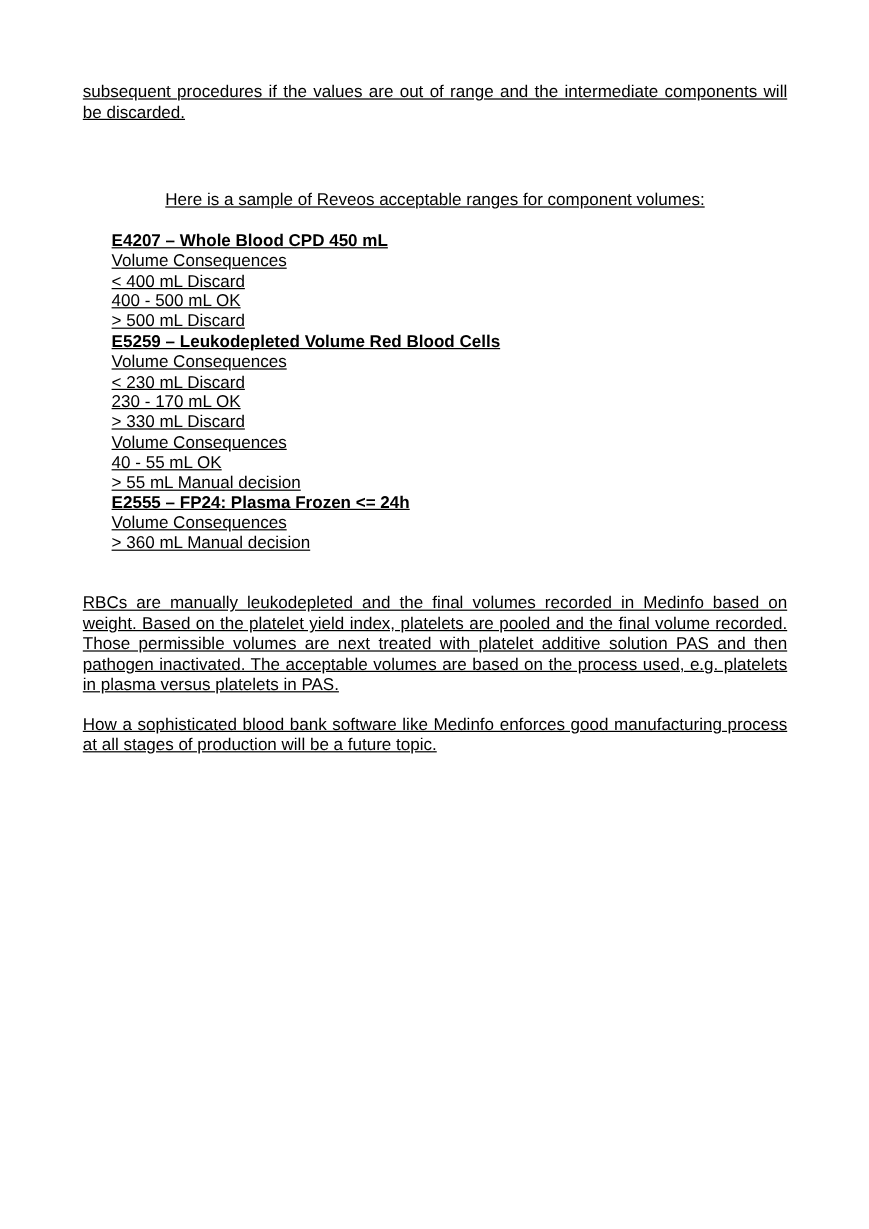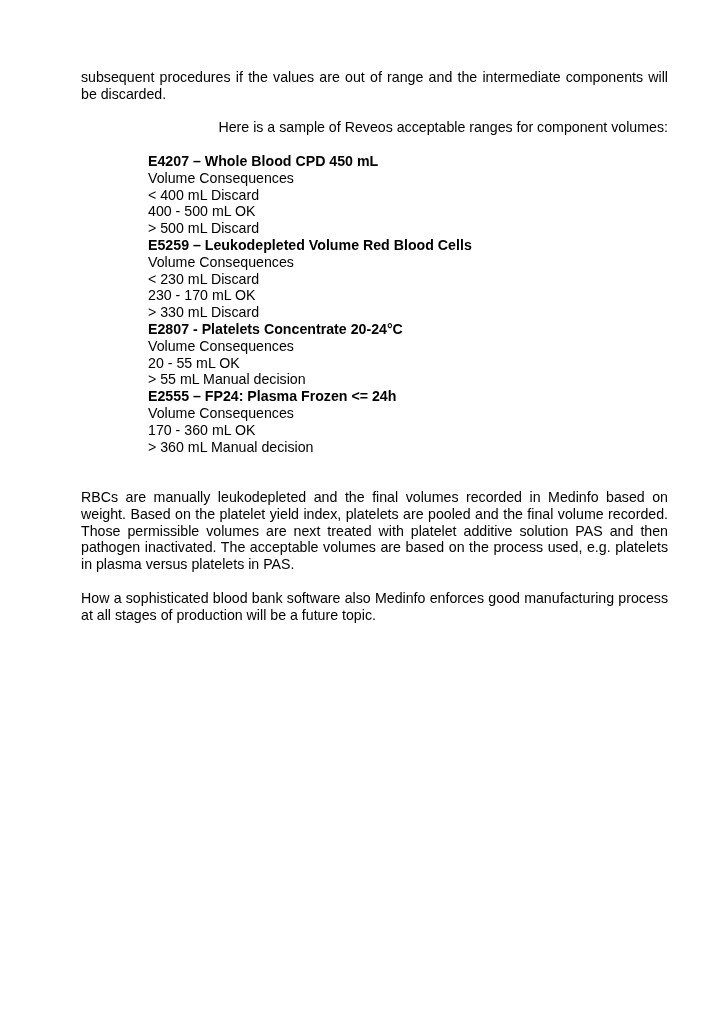--- a/index.html
+++ b/index.html
@@ -12,32 +12,33 @@
       height: 1024px;
       position: relative;
       overflow: hidden;
       font-family: "Liberation Sans", sans-serif;
       color: #000000;
       font-size: 14.2px;
       line-height: 16.8px;
     }
     .page {
       position: absolute;
-      left: 81px;
+      left: 69px;
       top: 69px;
       width: 587px;
+      text-decoration: underline;
     }
     p {
       margin: 0;
       text-align: justify;
     }
     .para-gap { height: 16.8px; }
-    .left { text-align: right; }
+    .left { text-align: center; margin-top: 40px; }
     .block {
-      margin-left: 67px;
+      margin-left: 24px;
     }
     .block div { white-space: nowrap; }
     .heading { font-weight: bold; }
   </style>
 </head>
 <body>
 
 <div class="page">
   <p>subsequent procedures if the values are out of range and the intermediate components will be discarded.</p>
   <div class="para-gap"></div>
@@ -50,29 +51,27 @@
     <div>&lt; 400 mL Discard</div>
     <div>400 - 500 mL OK</div>
     <div>&gt; 500 mL Discard</div>
 
     <div class="heading">E5259 – Leukodepleted Volume Red Blood Cells</div>
     <div>Volume Consequences</div>
     <div>&lt; 230 mL Discard</div>
     <div>230 - 170 mL OK</div>
     <div>&gt; 330 mL Discard</div>
 
-    <div class="heading">E2807 - Platelets Concentrate 20-24°C</div>
     <div>Volume Consequences</div>
-    <div>20 - 55 mL OK</div>
+    <div>40 - 55 mL OK</div>
     <div>&gt; 55 mL Manual decision</div>
 
     <div class="heading">E2555 – FP24:  Plasma Frozen &lt;= 24h</div>
     <div>Volume Consequences</div>
-    <div>170 - 360 mL OK</div>
     <div>&gt; 360 mL Manual decision</div>
   </div>
 
   <div class="para-gap"></div>
   <div class="para-gap"></div>
   <p>RBCs are manually leukodepleted and the final volumes recorded in Medinfo based on weight.  Based on the platelet yield index, platelets are pooled and the final volume recorded. Those permissible volumes are next treated with platelet additive solution PAS and then pathogen inactivated.  The acceptable volumes are based on the process used, e.g. platelets in plasma versus platelets in PAS.</p>
   <div class="para-gap"></div>
-  <p>How a sophisticated blood bank software also Medinfo enforces good manufacturing process at all stages of production will be a future topic.</p>
+  <p>How a sophisticated blood bank software like Medinfo enforces good manufacturing process at all stages of production will be a future topic.</p>
 </div>
 
 </body></html>

